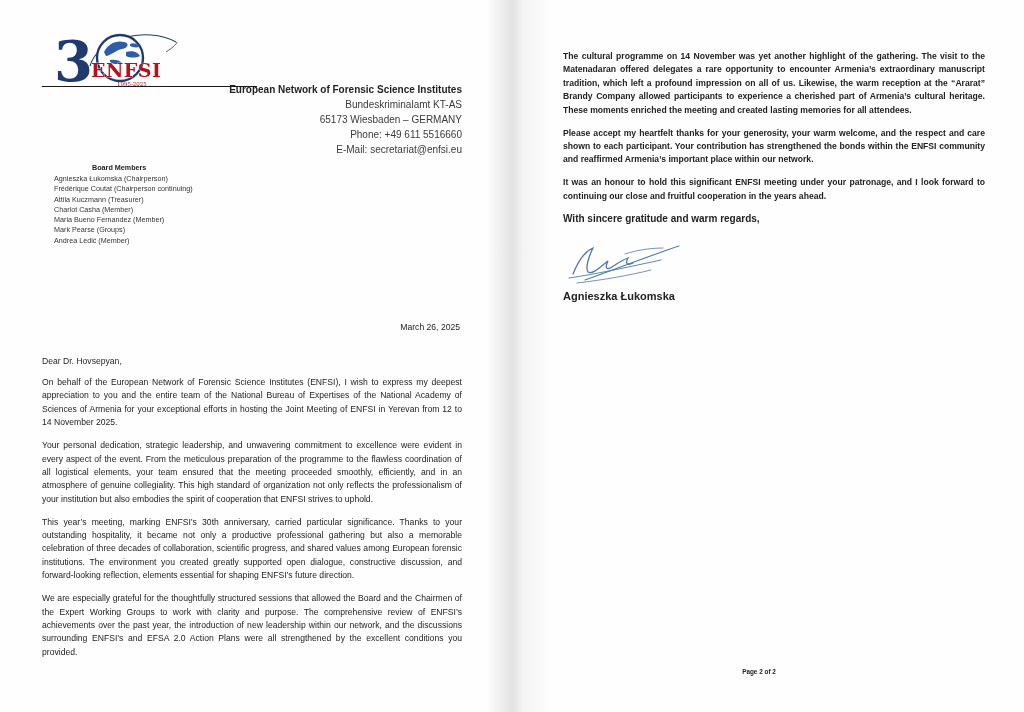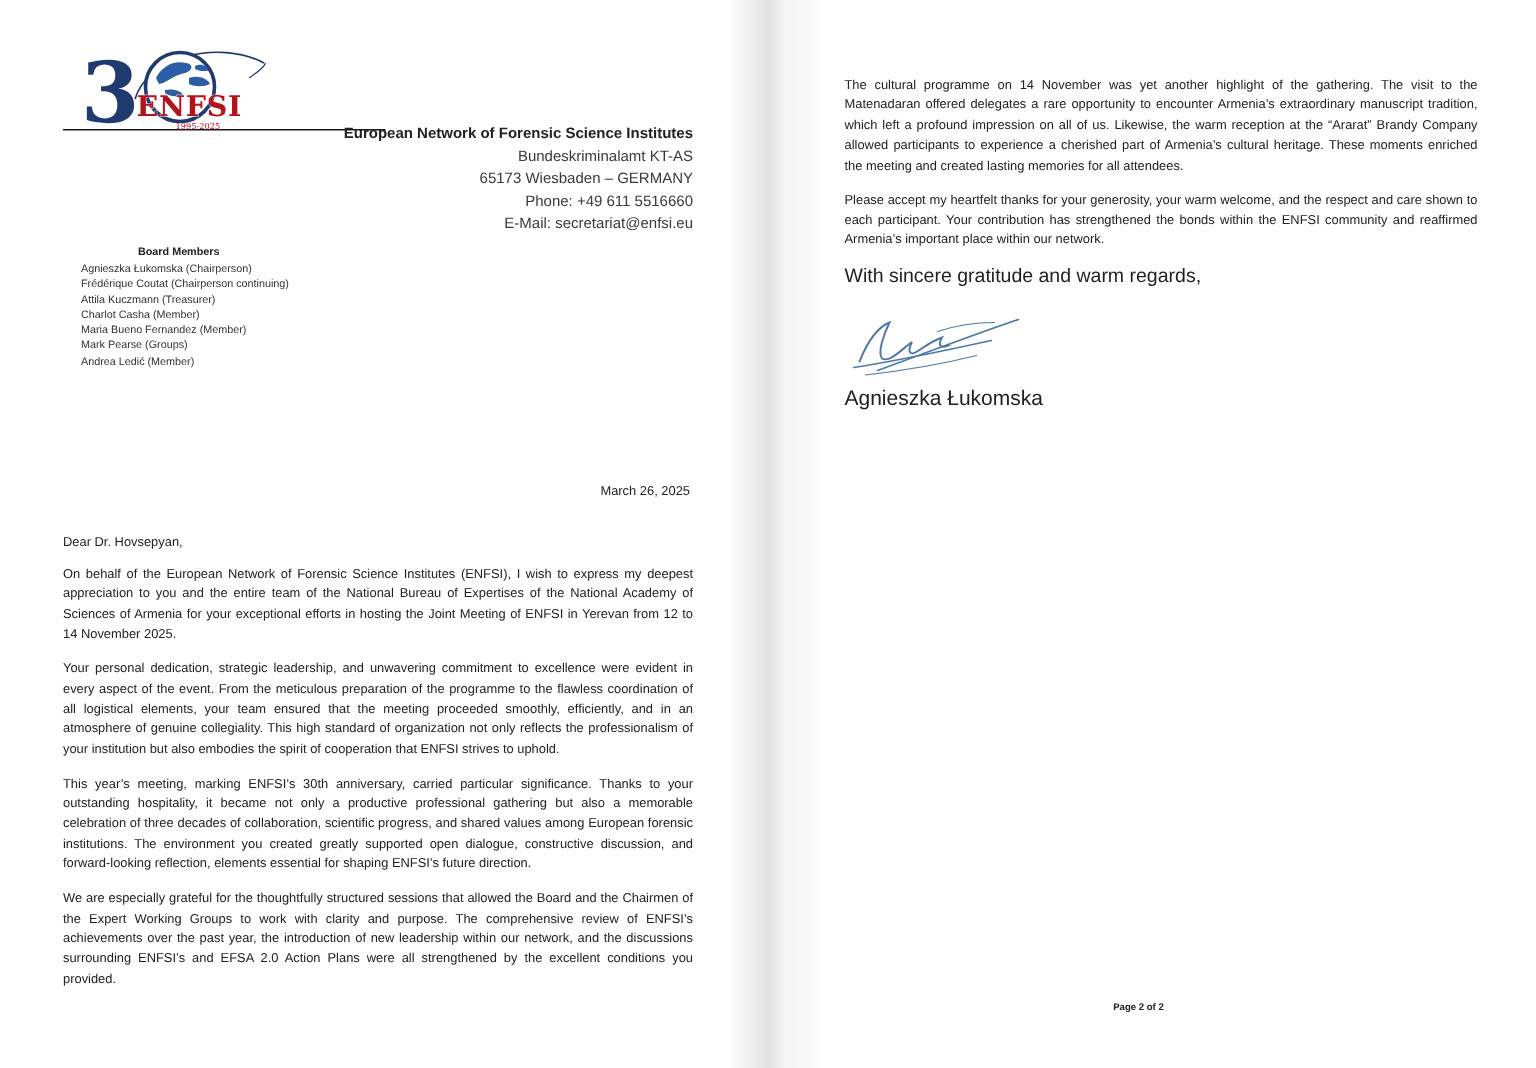--- a/index.html
+++ b/index.html
@@ -34,29 +34,29 @@
 
   .roster{position:absolute;left:12px;font-size:7.2px;line-height:1.42;color:#333;}
   .roster .roster-heading{font-weight:bold;color:#222;margin-bottom:1px;padding-left:38px;}
   .board{top:163px;}
   .secretariat{top:247px;}
 
   .date-line{position:absolute;right:2px;top:322px;font-size:8.6px;color:#222;}
 
   .letter-body{position:absolute;left:0;right:0;}
   .p1-body{top:356px;}
-  .p2-body{top:50px;}
+  .p2-body{top:50px;font-weight:bold;}
   .salutation{font-size:8.6px;margin:0 0 10px 0;}
   .para{
     font-size:8.6px;line-height:1.56;text-align:justify;
     margin:0 0 9.5px 0;color:#222;
   }
-  .closing{font-size:13px;margin:3px 0 14px 0;}
+  .closing{font-size:10px;margin:3px 0 14px 0;}
   .signature{width:120px;height:50px;margin:8px 0 2px 2px;display:block;}
-  .signer{font-size:14px;color:#222;}
+  .signer{font-size:11px;color:#222;}
 
   .footer{
     position:absolute;left:0;right:30px;top:668px;text-align:center;
     font-size:6.4px;font-weight:bold;color:#222;
   }
 </style>
 </head>
 <body>
 
 <div class="canvas">
@@ -116,20 +116,21 @@
     </div>
   </div>
 
   <div class="seam"></div>
 
   <div class="page page-2">
 
     <div class="letter-body p2-body">
       <p class="para">The cultural programme on 14 November was yet another highlight of the gathering. The visit to the Matenadaran offered delegates a rare opportunity to encounter Armenia’s extraordinary manuscript tradition, which left a profound impression on all of us. Likewise, the warm reception at the “Ararat” Brandy Company allowed participants to experience a cherished part of Armenia’s cultural heritage. These moments enriched the meeting and created lasting memories for all attendees.</p>
       <p class="para">Please accept my heartfelt thanks for your generosity, your warm welcome, and the respect and care shown to each participant. Your contribution has strengthened the bonds within the ENFSI community and reaffirmed Armenia’s important place within our network.</p>
+      <p class="para">It was an honour to hold this significant ENFSI meeting under your patronage, and I look forward to continuing our close and fruitful cooperation in the years ahead.</p>
       <p class="closing">With sincere gratitude and warm regards,</p>
 
       <svg class="signature" viewBox="0 0 120 50">
         <g fill="none" stroke="#4e79a6" stroke-linecap="round">
           <path stroke-width="1.3" d="M8,36 C12,26 18,14 28,10 C24,18 20,30 23,34 C28,37 36,28 43,23 C40,29 41,33 47,29 C53,25 57,22 63,20 C60,25 62,28 68,25"></path>
           <path stroke-width="1.1" d="M20,42 C48,32 84,18 114,8"></path>
           <path stroke-width="0.9" d="M4,40 C32,36 68,28 96,22"></path>
           <path stroke-width="0.8" d="M12,45 C38,42 66,37 86,32"></path>
           <path stroke-width="0.8" d="M60,16 C72,12 86,10 98,10"></path>
         </g>

